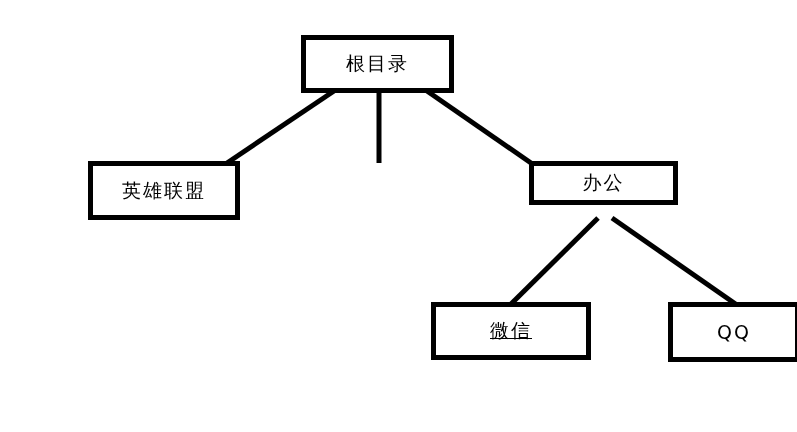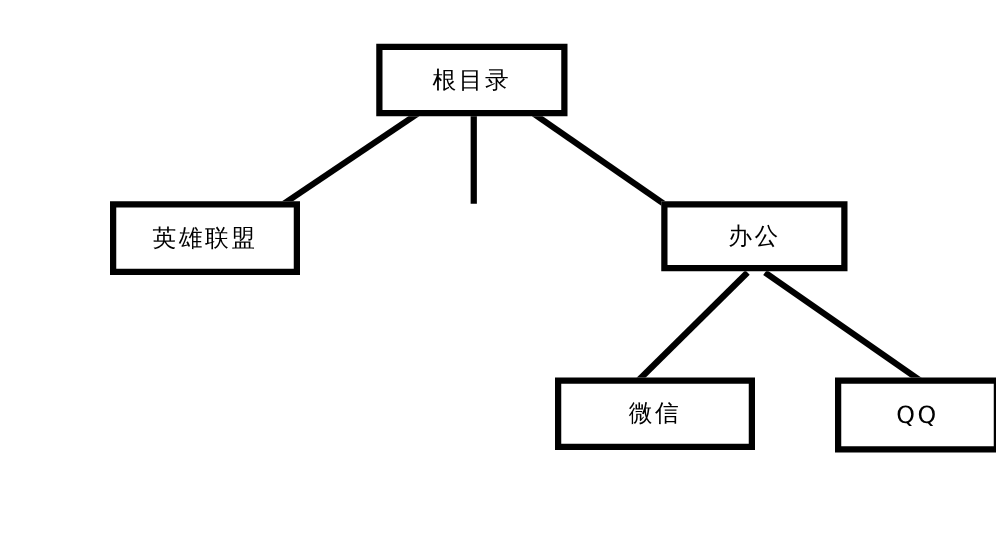--- a/index.html
+++ b/index.html
@@ -32,22 +32,22 @@
     align-items: center;
     justify-content: center;
     color: #000000;
     font-size: 19px;
     letter-spacing: 2px;
     white-space: nowrap;
   }
   .node-root    { left: 255px; top: 35px;  width: 153px; height: 58px; }
   .node-lol     { left: 42px;  top: 161px; width: 152px; height: 59px; }
   .node-dungeon { left: 261px; top: 162px; width: 148px; height: 58px; }
-  .node-office  { left: 483px; top: 161px; width: 149px; height: 56px; }
-  .node-wechat  { left: 398px; top: 302px; width: 160px; height: 58px; }
+  .node-office  { left: 483px; top: 161px; width: 149px; height: 44px; }
+  .node-wechat  { left: 385px; top: 302px; width: 160px; height: 58px; text-decoration: underline; }
   .node-qq      { left: 622px; top: 302px; width: 132px; height: 60px; }
   .edge-line {
     stroke: #000000;
     stroke-width: 5;
   }
 </style>
 </head>
 <body>
 
 <div id="canvas">

